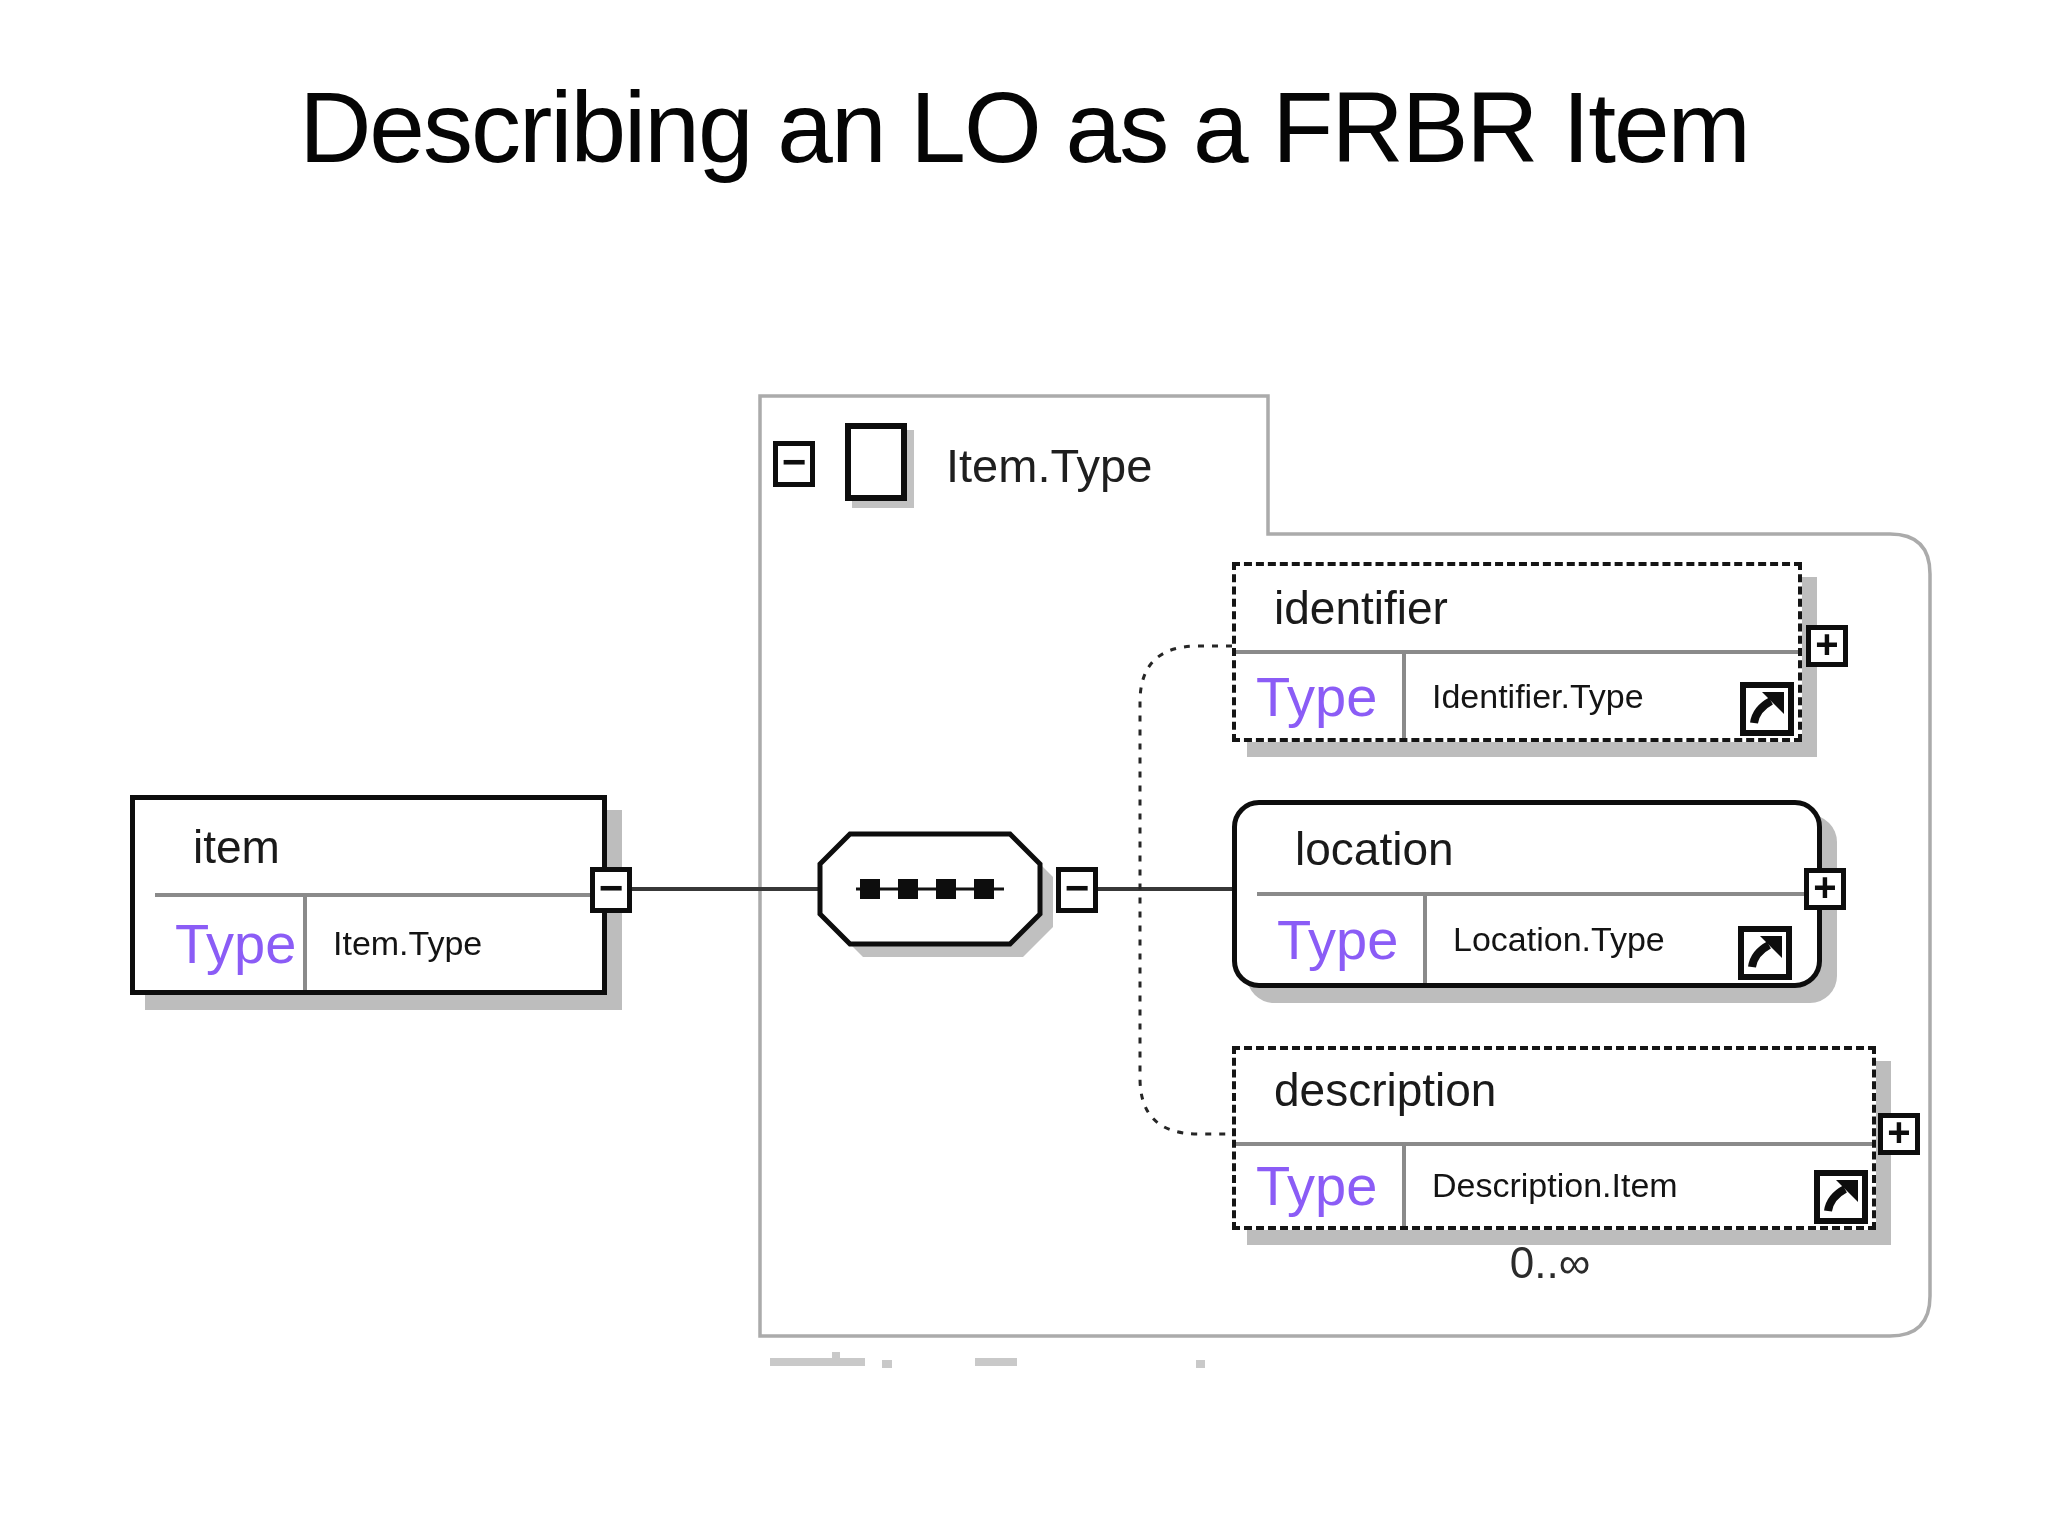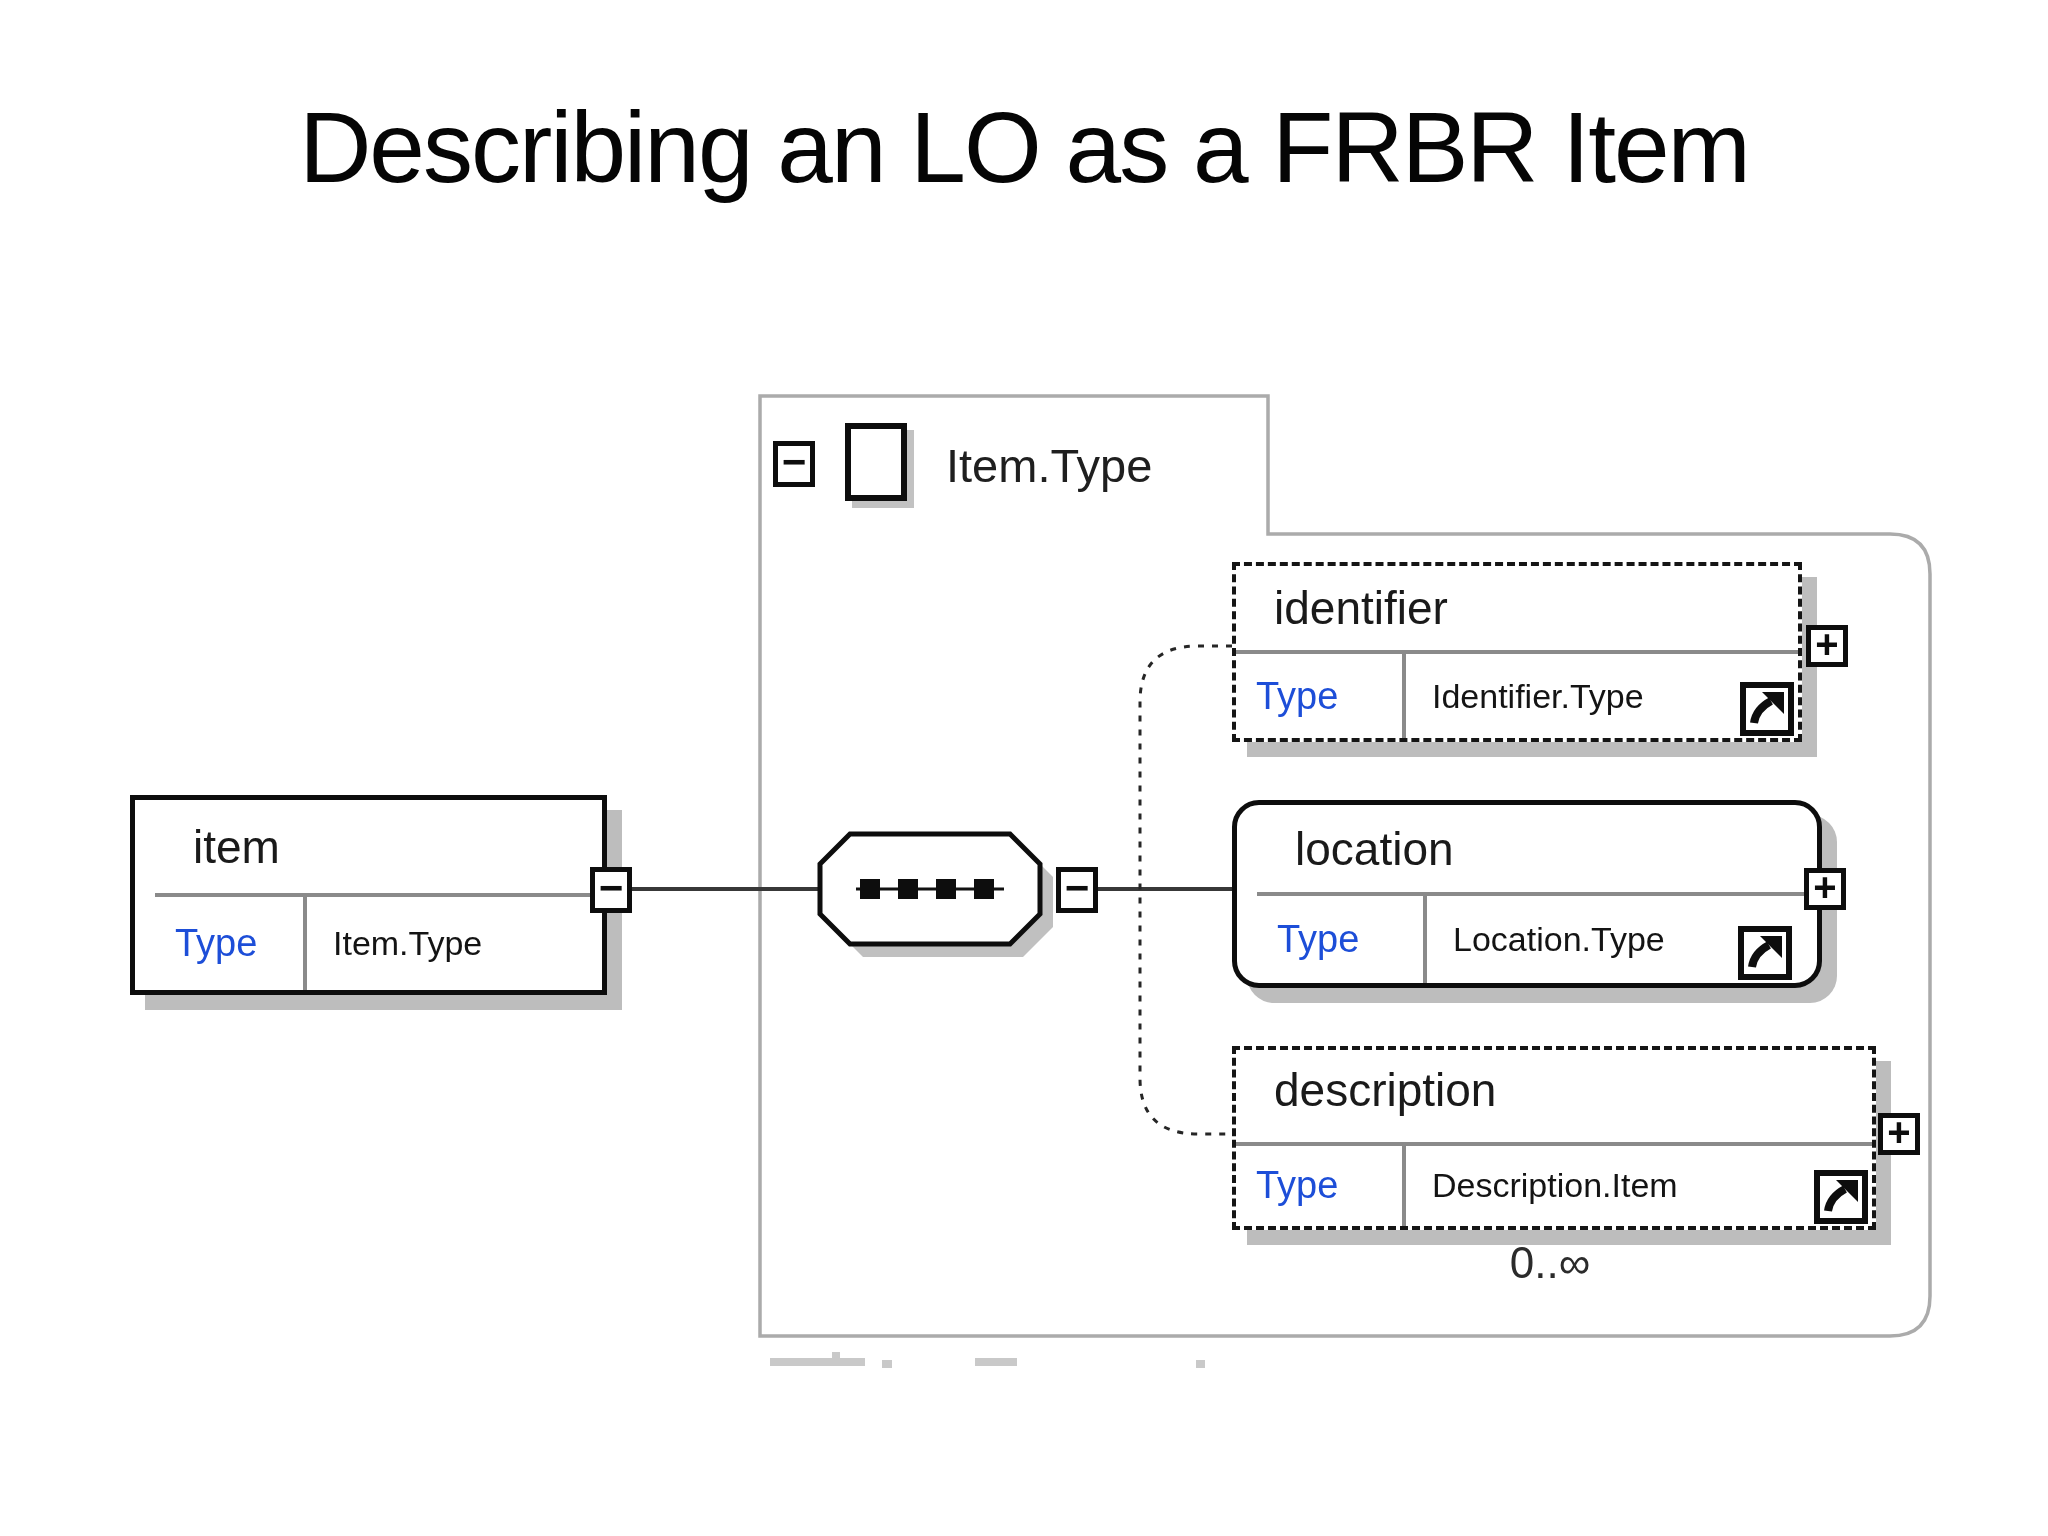--- a/index.html
+++ b/index.html
@@ -4,21 +4,21 @@
 <style>
   html,body{margin:0;padding:0;background:#ffffff;}
   .canvas{
     position:relative;
     width:2048px;height:1536px;
     background:#ffffff;
     font-family:"Liberation Sans", sans-serif;
     overflow:hidden;
   }
   .slide-title{
-    position:absolute;left:0;top:90px;width:2048px;
+    position:absolute;left:0;top:70px;width:2048px;
     text-align:center;
     font-size:100px;font-weight:400;color:#050505;
     letter-spacing:-2px;white-space:nowrap;
   }
   .underlay{position:absolute;left:0;top:0;}
 
   
   .ebox{
     position:absolute;background:#ffffff;
     display:flex;flex-direction:column;
@@ -30,21 +30,21 @@
   .ebox .name-row{
     flex:1;display:flex;align-items:center;
     padding-left:38px;font-size:46px;color:#1a1a1a;white-space:nowrap;
   }
   .ebox .type-row{
     flex:1;display:flex;border-top:4px solid #8a8a8a;
   }
   .ebox .type-label{
     display:flex;align-items:center;
     padding-left:20px;border-right:4px solid #8a8a8a;
-    font-size:38px;color:#1d4ed8;flex:0 0 auto;
+    font-size:56px;color:#8b5cf6;flex:0 0 auto;
   }
   .ebox .type-value{
     flex:1;display:flex;align-items:center;
     padding-left:26px;font-size:34px;color:#141414;white-space:nowrap;
   }
   .cellw-item{width:128px;}
   .cellw-child{width:146px;}
 
   
   .toggle,.expand{

